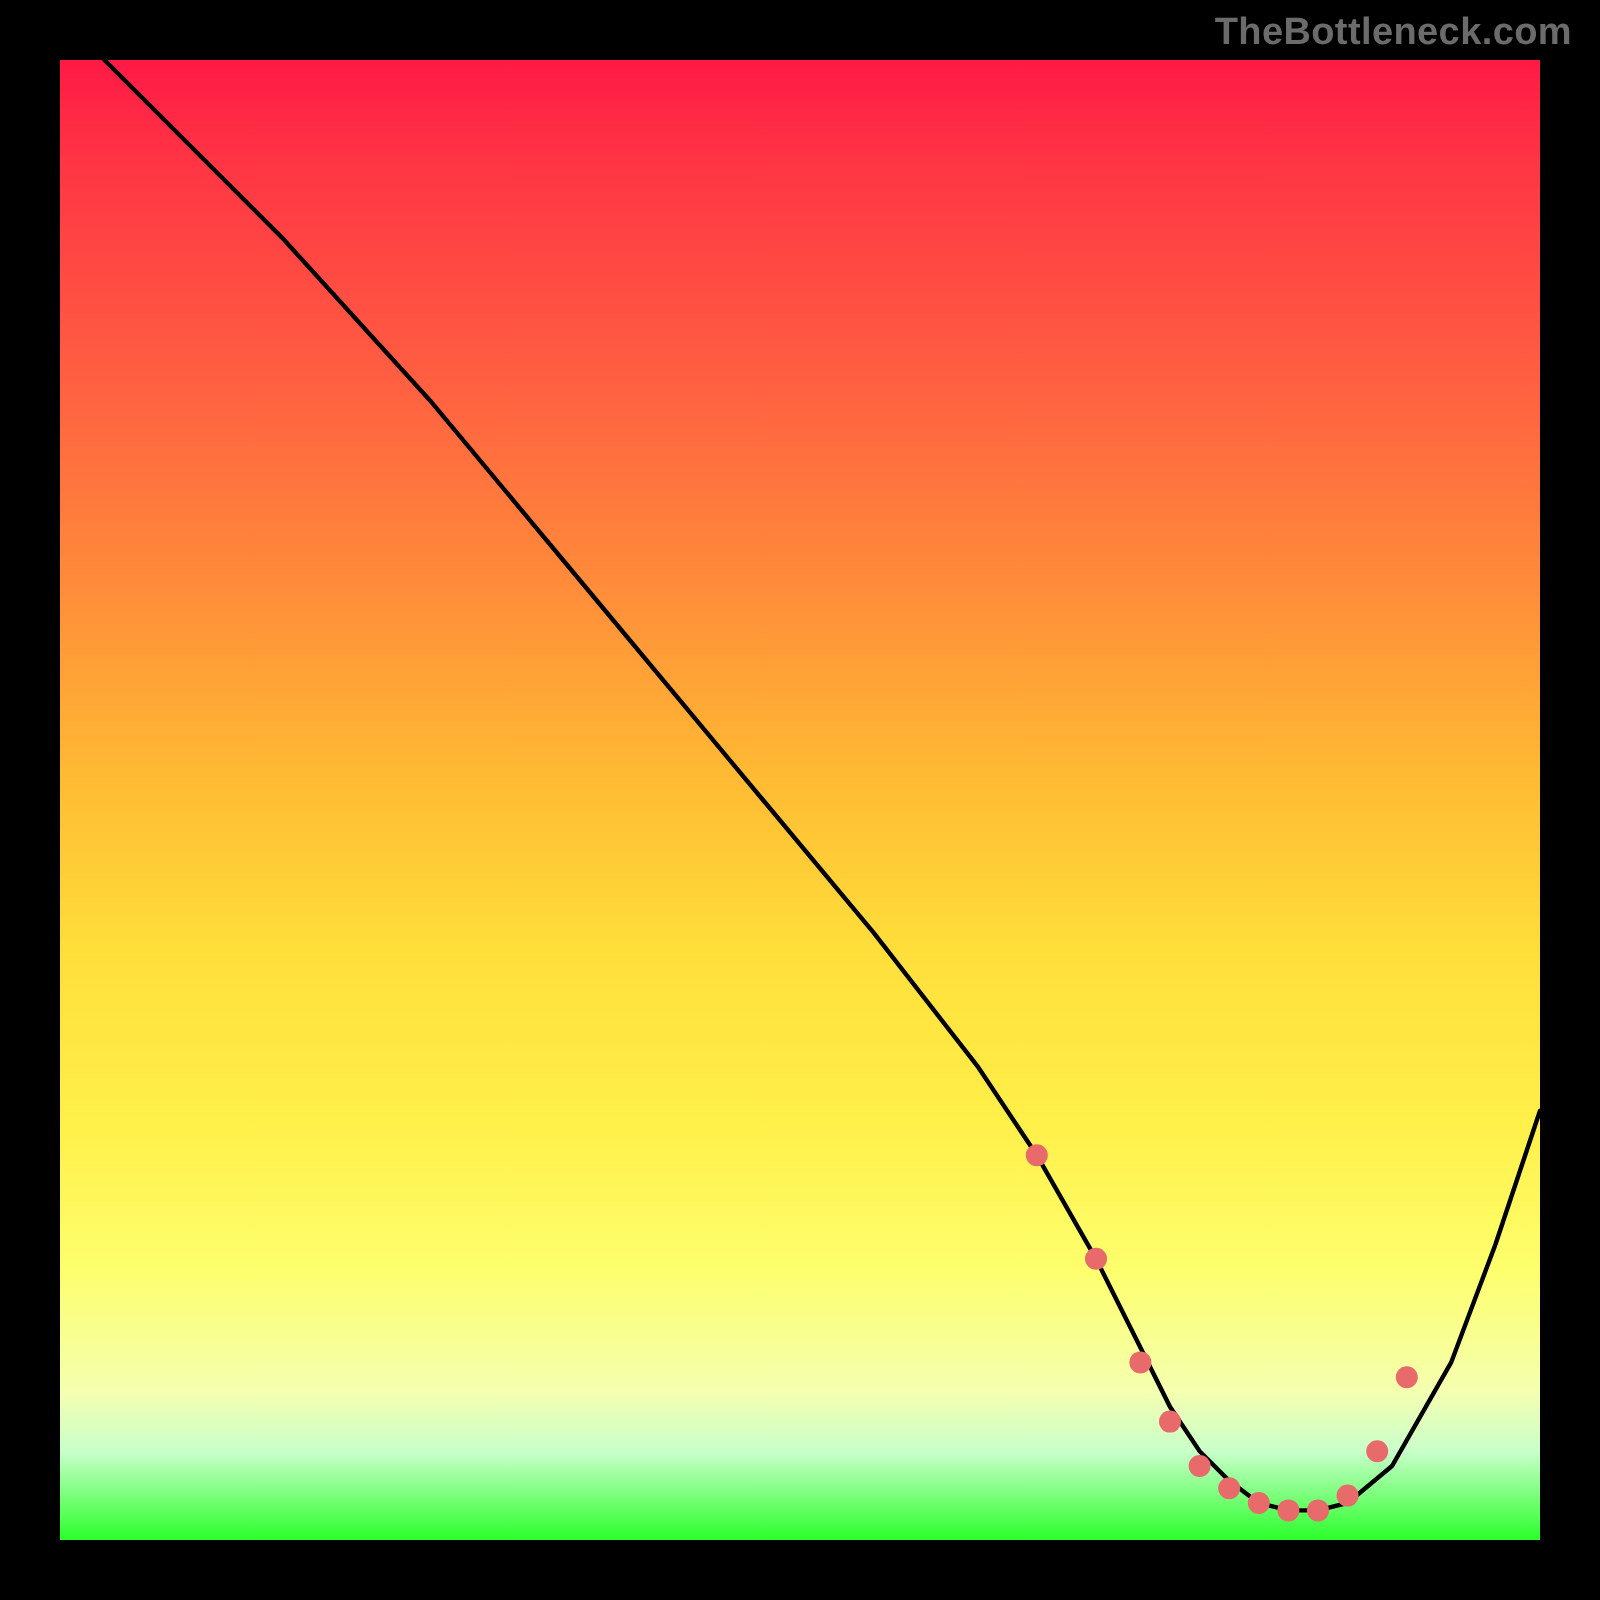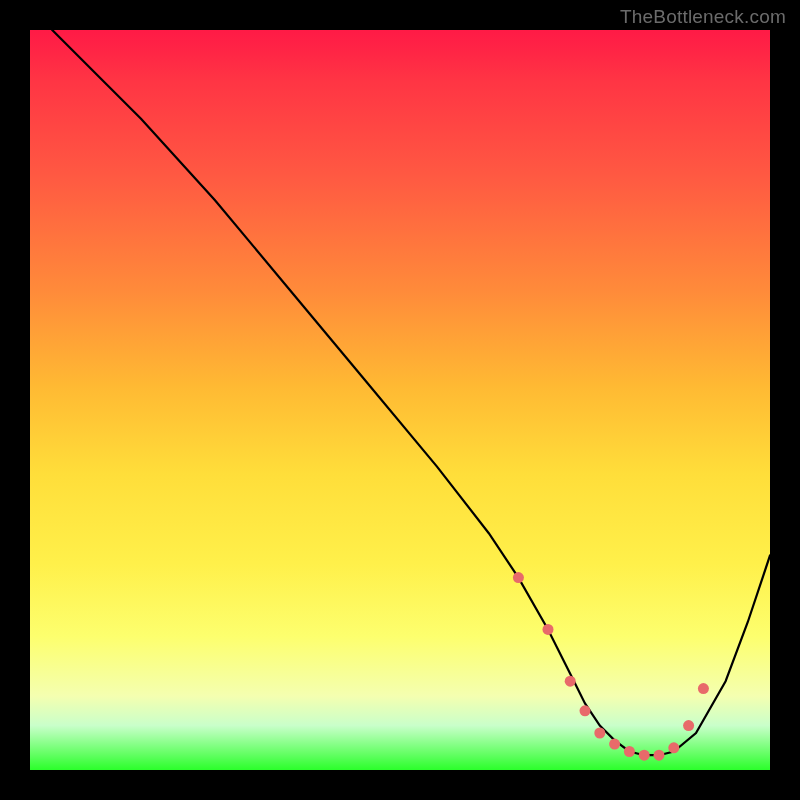--- a/index.html
+++ b/index.html
@@ -40,21 +40,21 @@
       #2bff2b 100%
     );
   }
   .watermark {
     position: absolute;
     top: 6px;
     right: 14px;
     color: #6b6b6b;
     font-size: 19px;
     letter-spacing: 0.2px;
-    font-weight: 400;
+    font-weight: 700;
   }
   svg.curve {
     position: absolute;
     left: 0;
     top: 0;
     width: 740px;
     height: 740px;
   }
 </style>
 </head>

